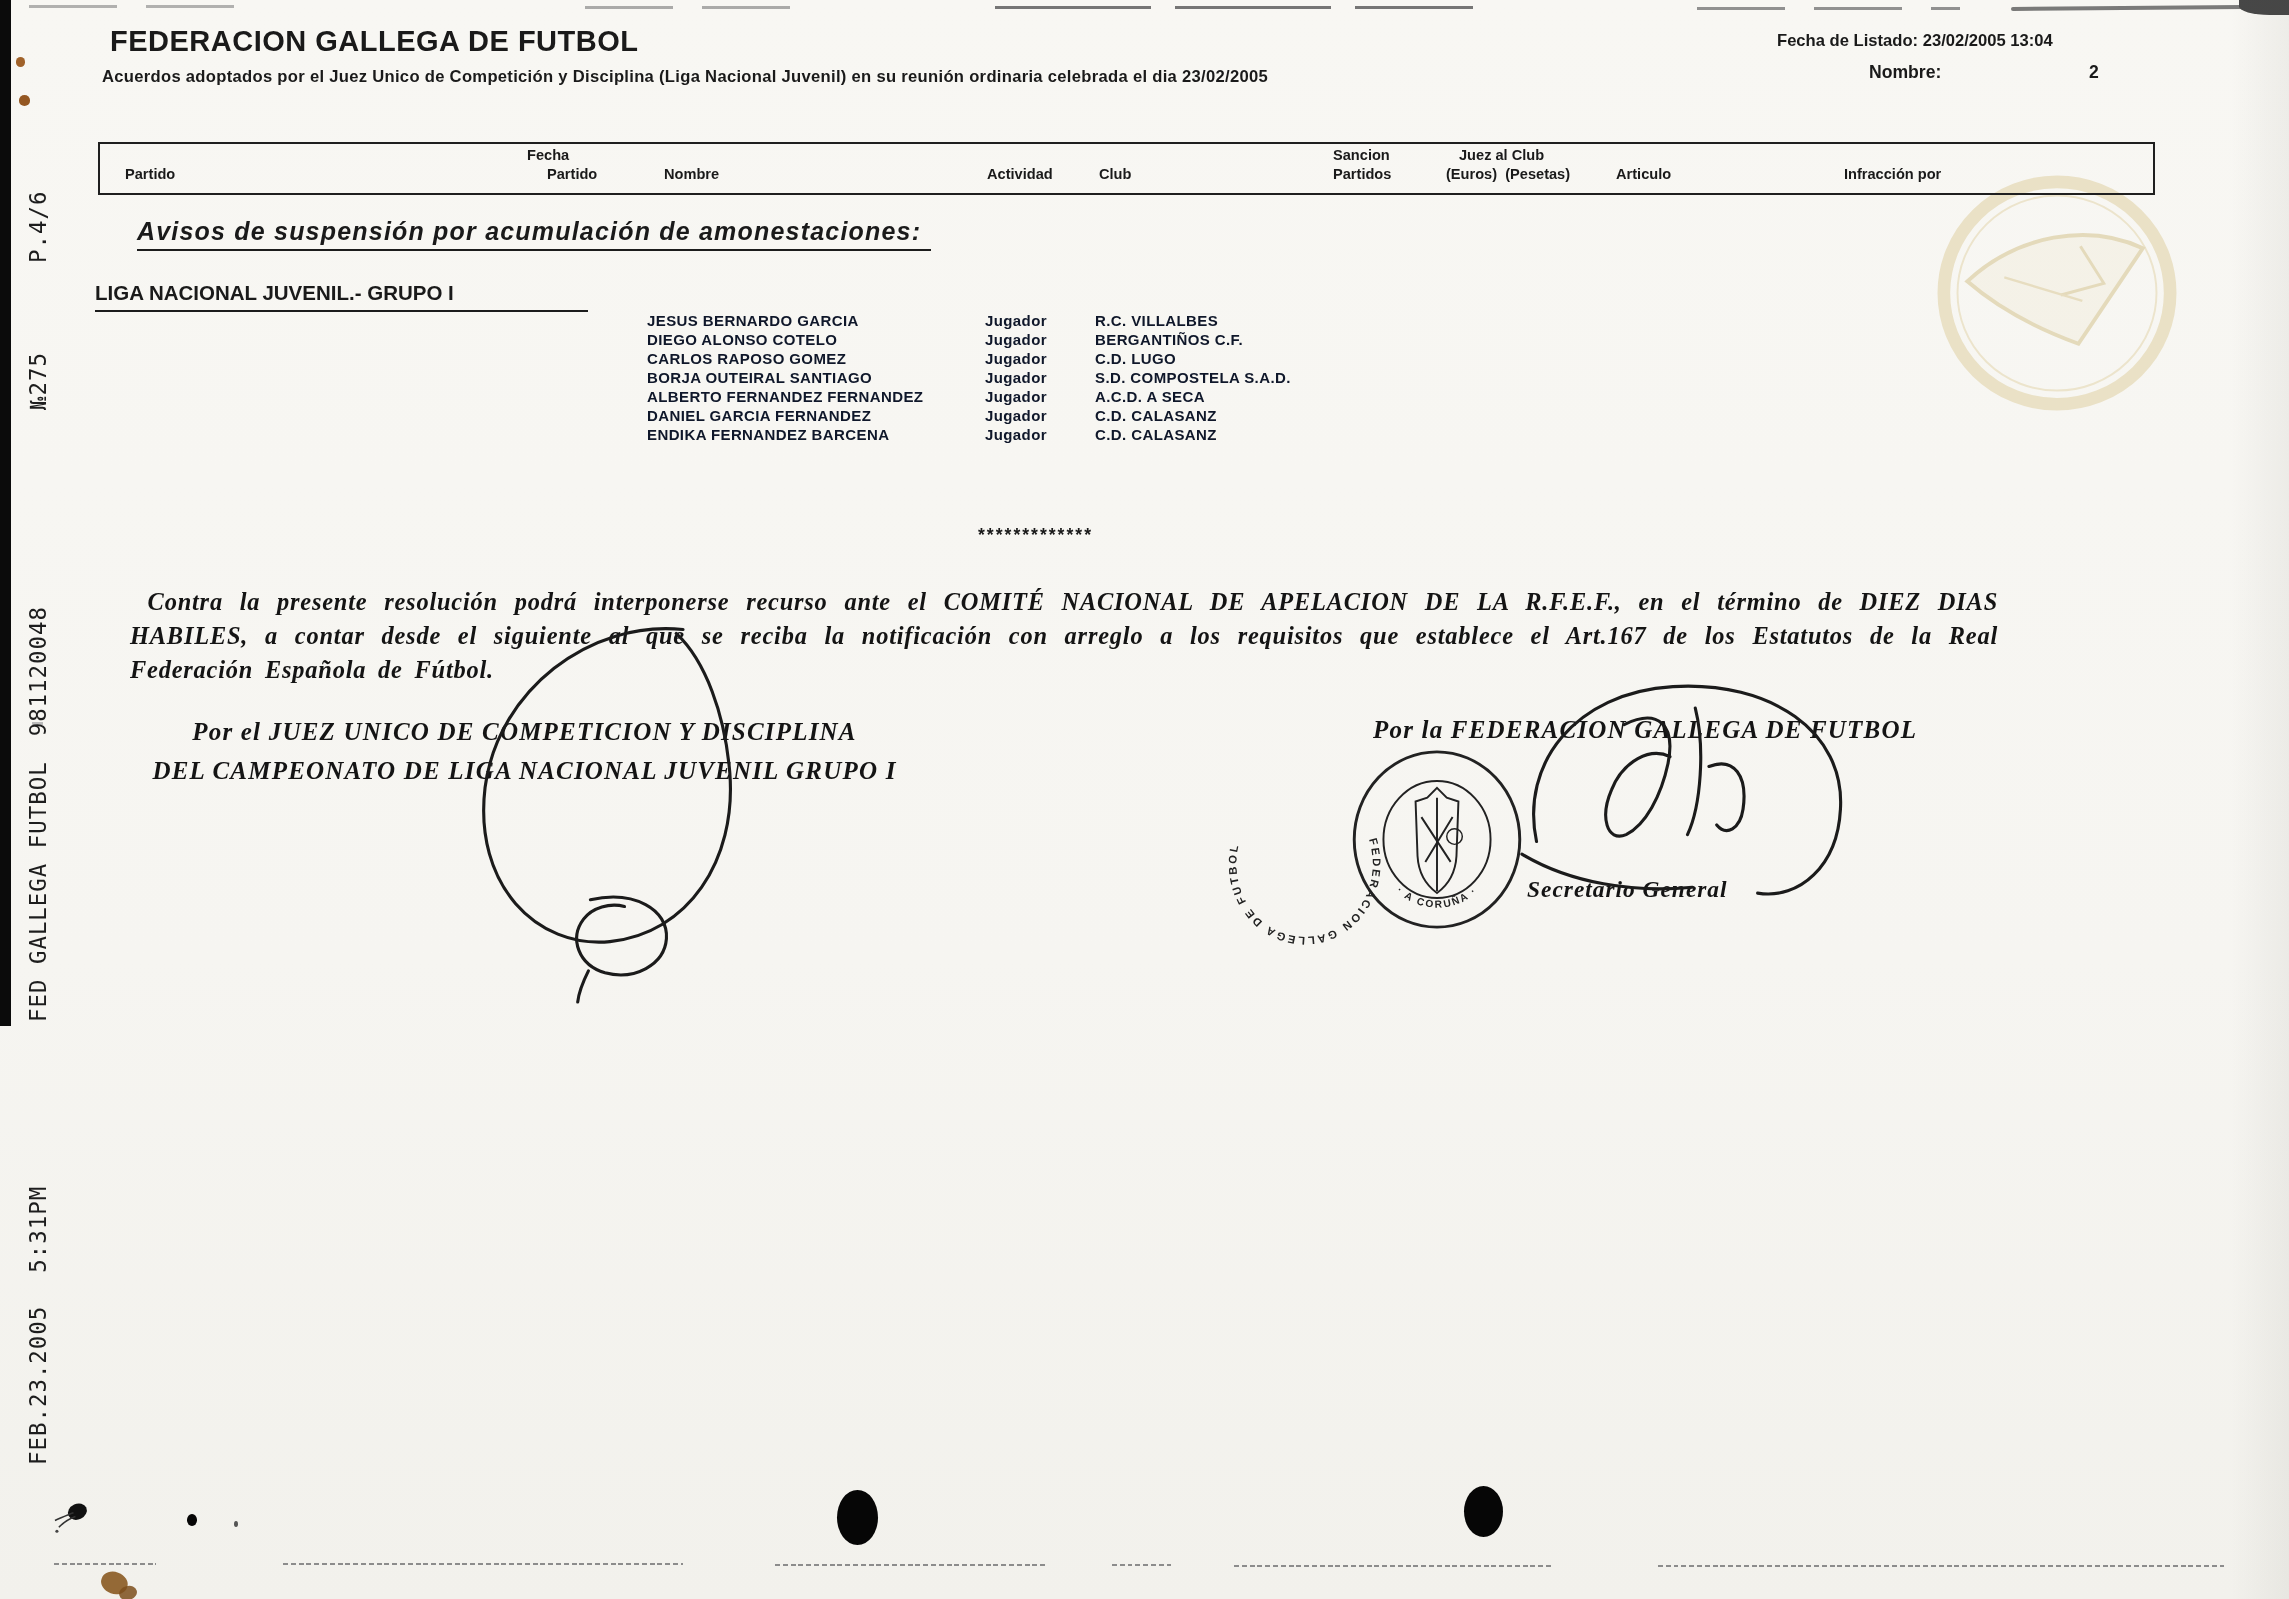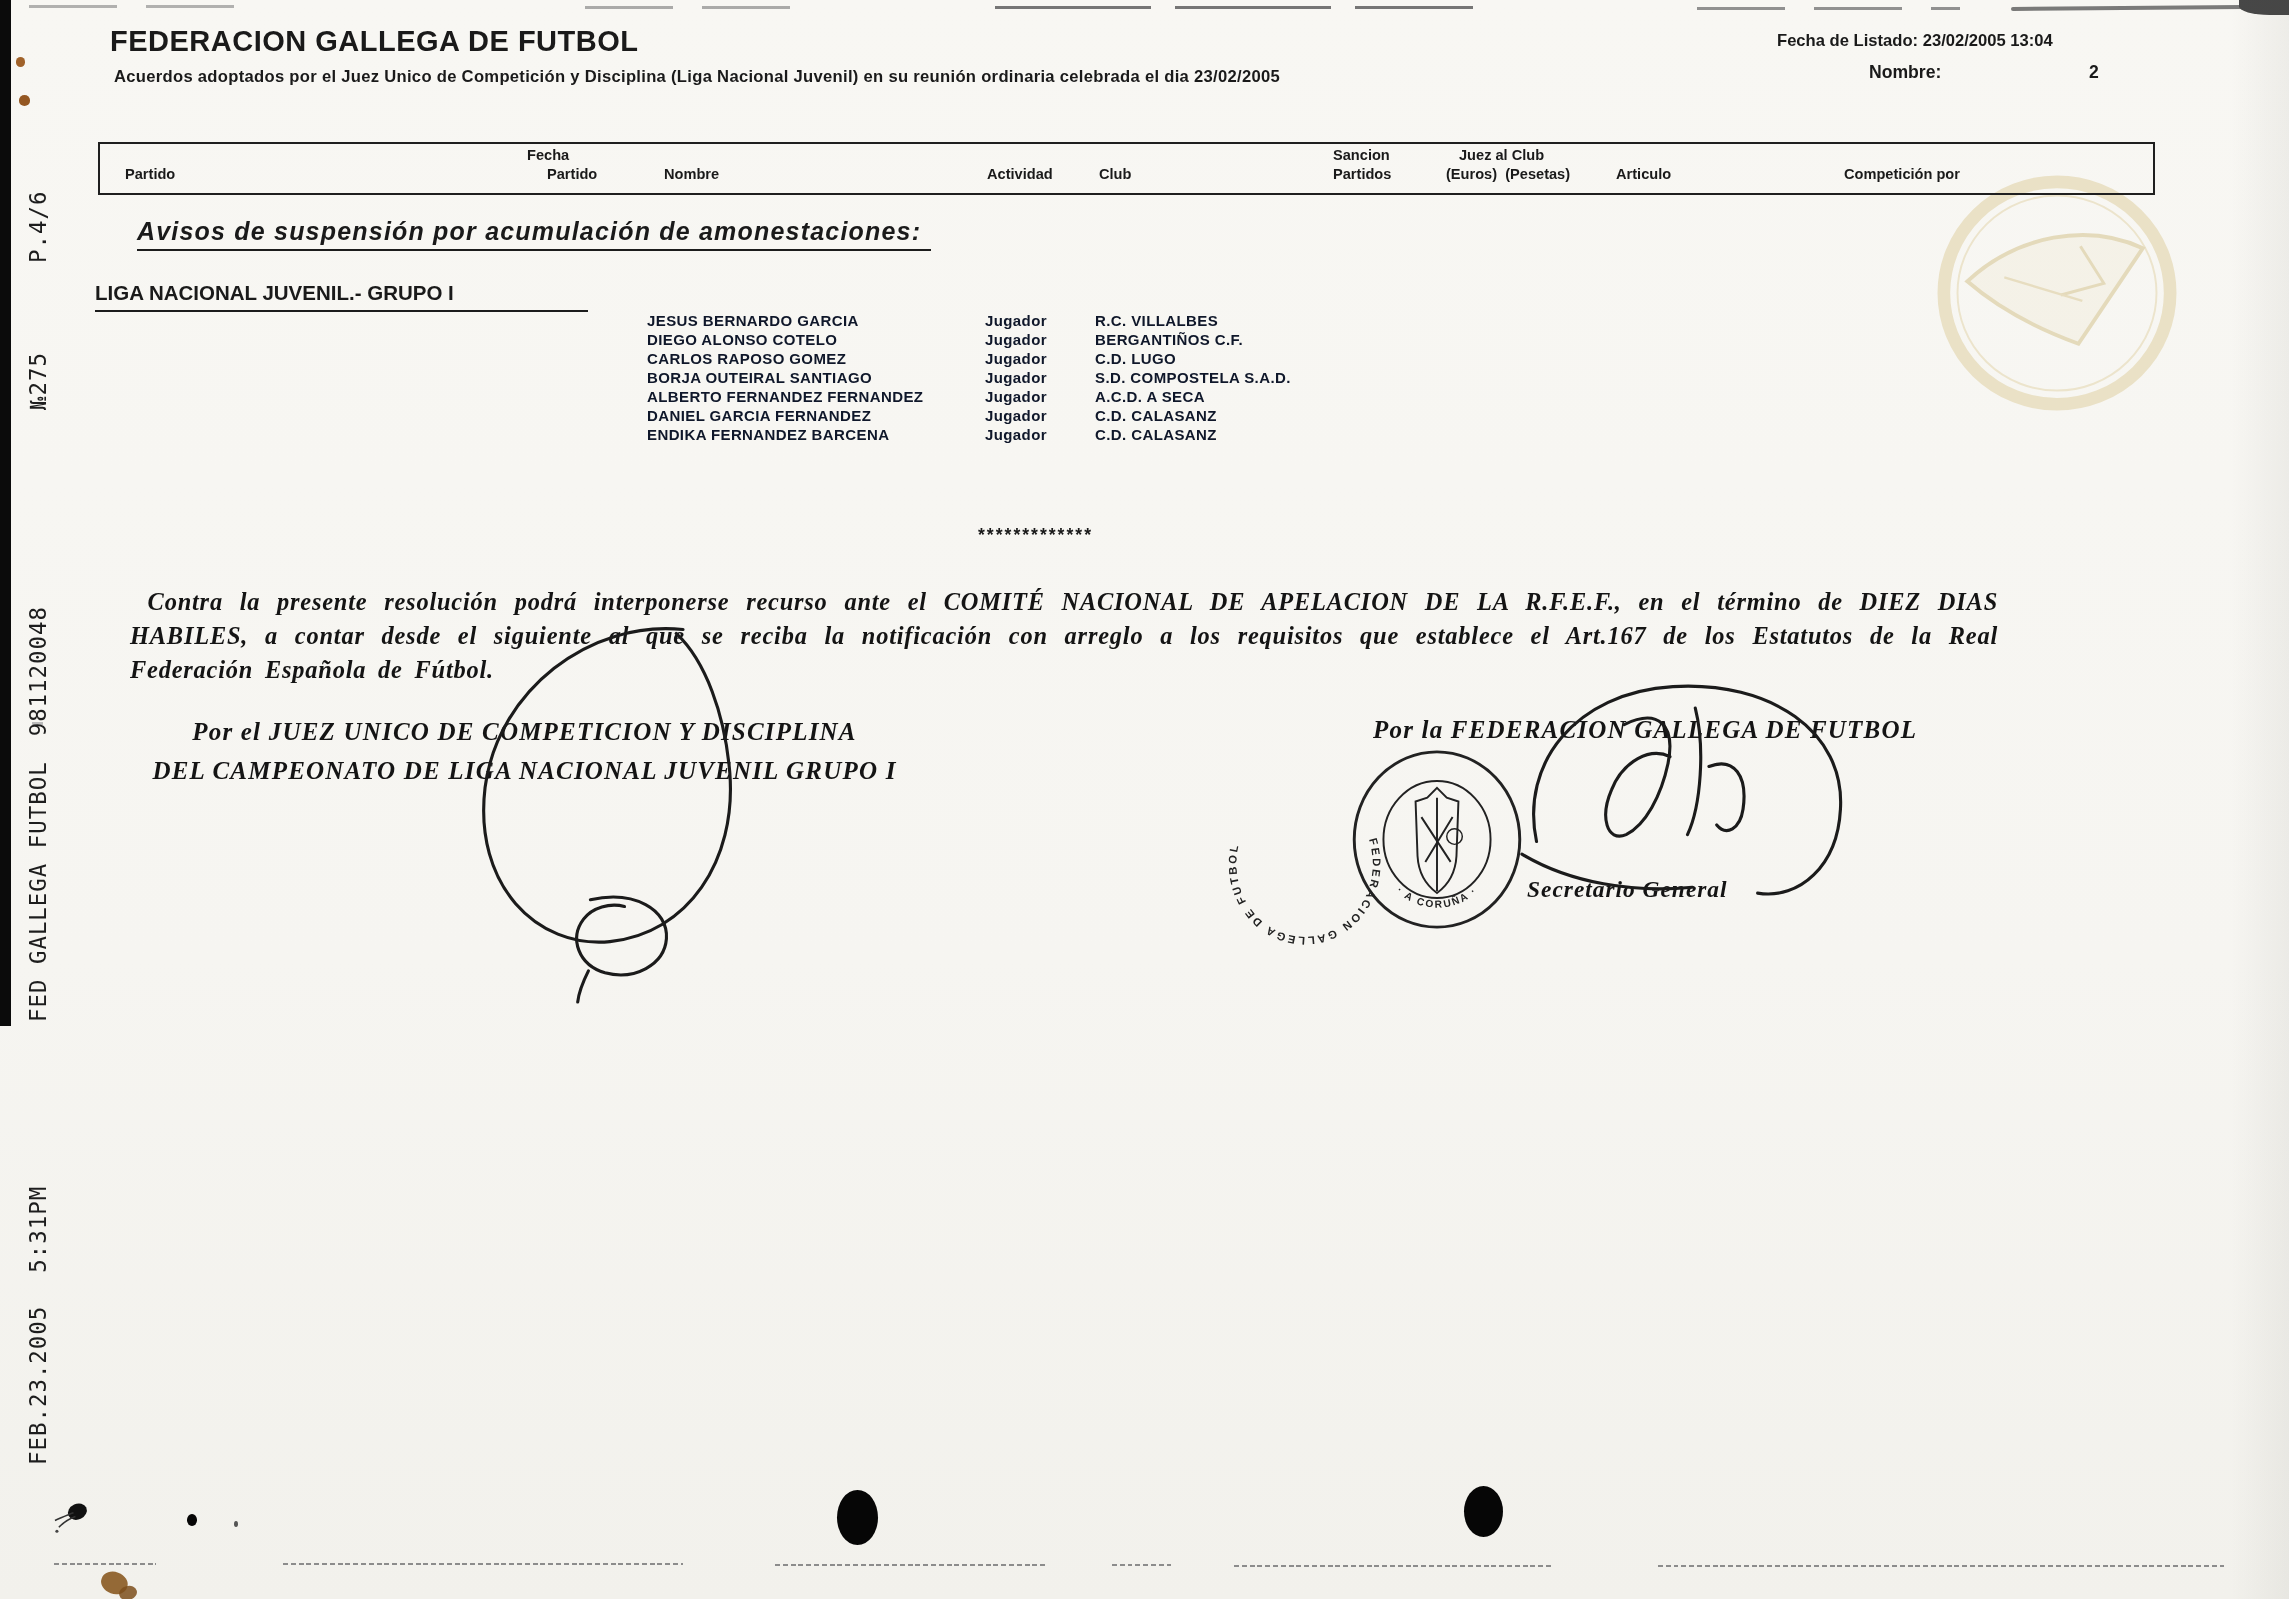--- a/index.html
+++ b/index.html
@@ -13,21 +13,21 @@
   .mono{font-family:"DejaVu Sans Mono",monospace;color:#1d1d1d;}
 
   
   #edge-strip{left:0;top:0;width:10.7px;height:1026px;background:#0b0b0b;}
   .vfax{left:25px;font-size:22.4px;letter-spacing:1px;white-space:nowrap;
         transform:rotate(-90deg);transform-origin:0 0;}
   .vfax .gap{display:inline-block;width:33px;}
 
   
   #org-title{left:110px;top:25px;font-size:29px;letter-spacing:0.5px;}
-  #subtitle{left:114px;top:67px;font-size:16.6px;letter-spacing:0.3px;}
+  #subtitle{left:102px;top:67px;font-size:16.6px;letter-spacing:0.3px;}
   #fecha-listado{left:1777px;top:31px;font-size:16.6px;}
   #pagina-label{left:1869px;top:62px;font-size:17.6px;}
   #pagina-value{left:2089px;top:62px;font-size:17.6px;}
 
   
   #thead-box{left:98px;top:142px;width:2053px;height:49px;
              border:2px solid #1f1f1f;border-top-width:2.9px;border-bottom-width:2.9px;}
   .th{position:absolute;font-size:14.6px;white-space:nowrap;}
   .r1{top:2.9px;} .r2{top:22.4px;}
 
@@ -110,21 +110,21 @@
   <span class="th sans-b r1" style="left:427px;">Fecha</span>
   <span class="th sans-b r2" style="left:447px;">Partido</span>
   <span class="th sans-b r2" style="left:564px;">Nombre</span>
   <span class="th sans-b r2" style="left:887px;">Actividad</span>
   <span class="th sans-b r2" style="left:999px;">Club</span>
   <span class="th sans-b r1" style="left:1233px;">Sancion</span>
   <span class="th sans-b r2" style="left:1233px;">Partidos</span>
   <span class="th sans-b r1" style="left:1359px;">Juez al Club</span>
   <span class="th sans-b r2" style="left:1346px;white-space:pre;">(Euros)  (Pesetas)</span>
   <span class="th sans-b r2" style="left:1516px;">Articulo</span>
-  <span class="th sans-b r2" style="left:1744px;">Competición por</span>
+  <span class="th sans-b r2" style="left:1744px;">Infracción por</span>
 </div>
 
 <div class="abs sans-b" id="avisos">Avisos de suspensión por acumulación de amonestaciones:</div>
 <div class="abs sans-b" id="liga">LIGA NACIONAL JUVENIL.- GRUPO I</div>
 
 <div class="abs" id="players">
   <div class="prow">
     <span class="col-name">JESUS BERNARDO GARCIA</span>
       <span class="col-act">Jugador</span>
       <span>R.C. VILLALBES</span>

